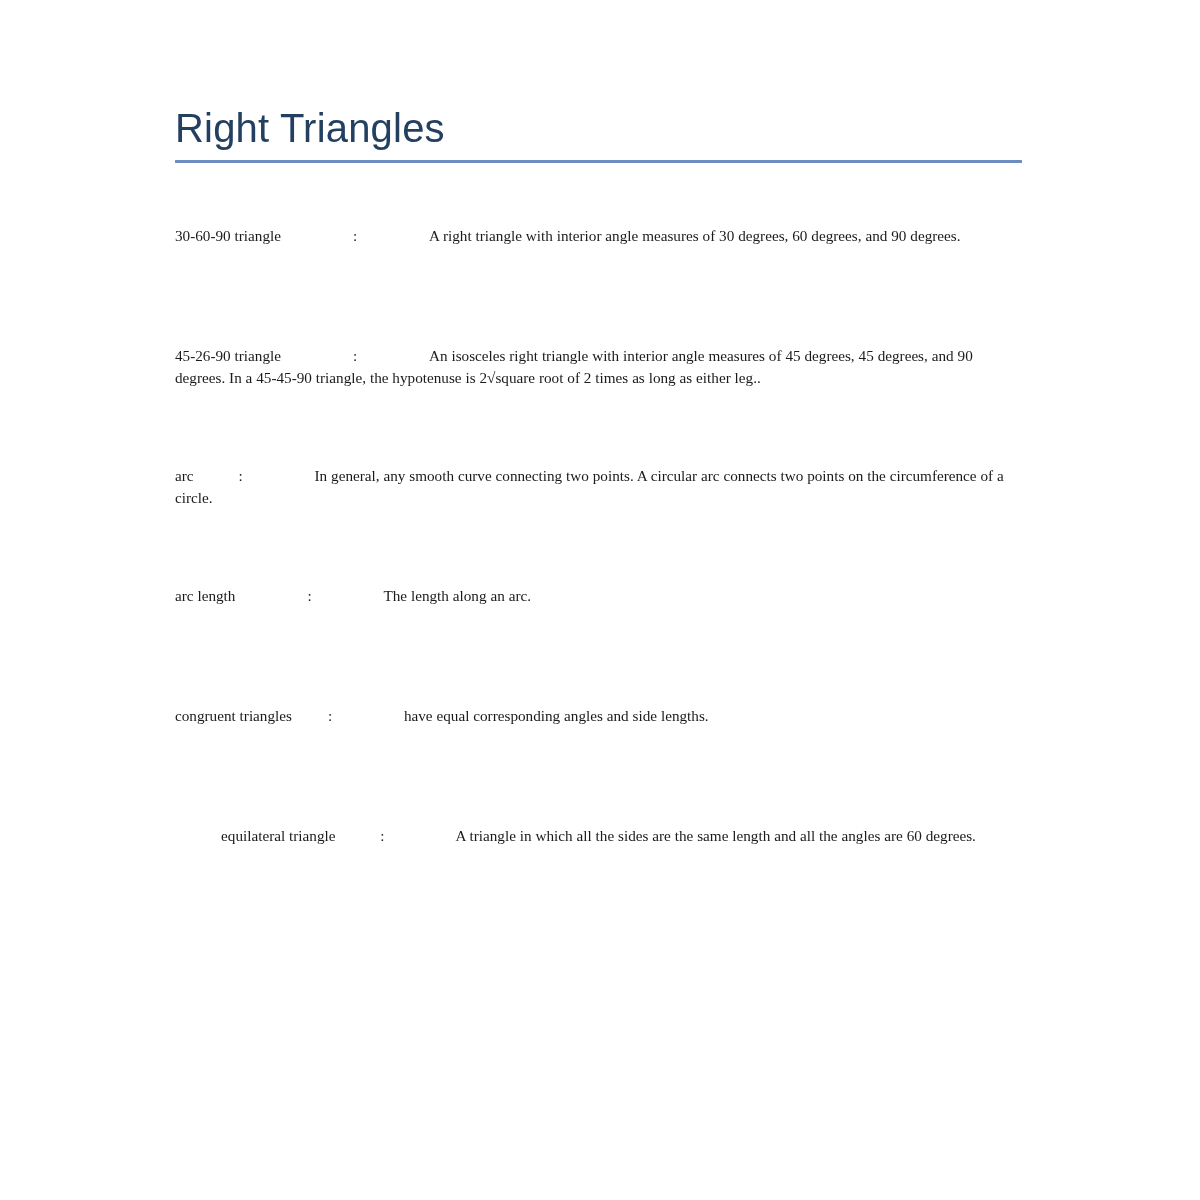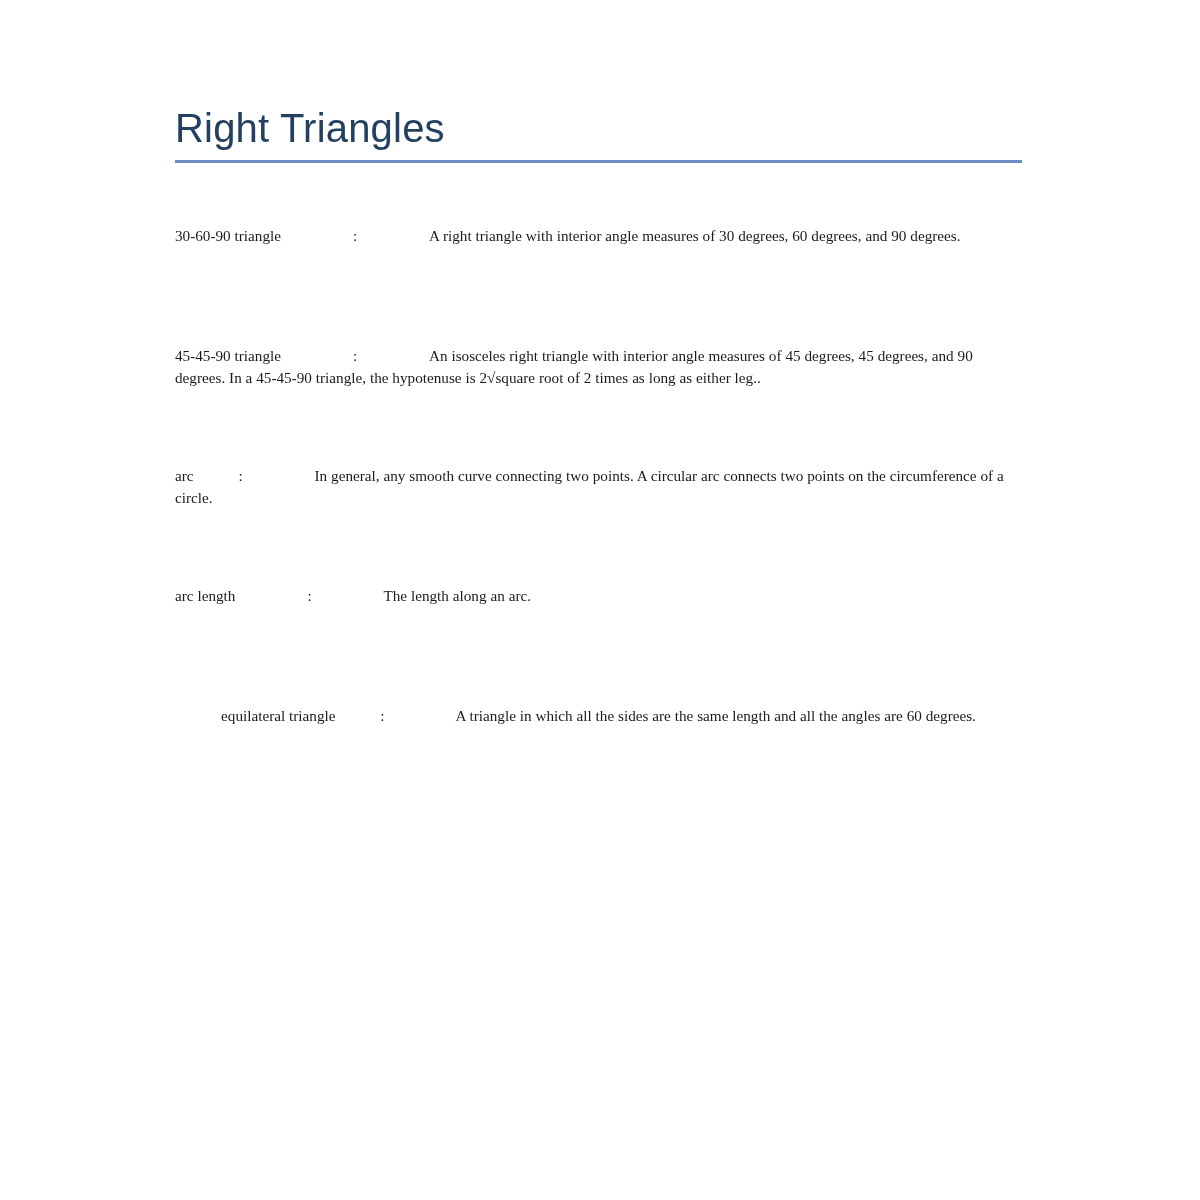--- a/index.html
+++ b/index.html
@@ -107,37 +107,42 @@
   <div class="glossary">
 
     <div class="entry">
       <span class="entry-line">
         <span class="term">30-60-90 triangle</span><span class="tab-a"></span><span class="colon">:</span><span class="tab-b"></span><span class="definition">A right triangle with interior angle measures of 30 degrees, 60 degrees, and 90 degrees.</span>
       </span>
     </div>
 
     <div class="entry">
       <span class="entry-line">
-        <span class="term">45-45-90 triangle</span><span class="tab-a"></span><span class="colon">:</span><span class="tab-b"></span><span class="definition">An isosceles right triangle with interior angle measures of 45 degrees, 45 degrees, and 90 degrees. In a 45-45-90 triangle, the hypotenuse is 2√square root of 2 times as long as either leg..</span>
+        <span class="term">45-26-90 triangle</span><span class="tab-a"></span><span class="colon">:</span><span class="tab-b"></span><span class="definition">An isosceles right triangle with interior angle measures of 45 degrees, 45 degrees, and 90 degrees. In a 45-45-90 triangle, the hypotenuse is 2√square root of 2 times as long as either leg..</span>
       </span>
     </div>
 
     <div class="entry">
       <span class="entry-line">
         <span class="term">arc</span><span class="tab-a" style="width:45px"></span><span class="colon">:</span><span class="tab-b"></span><span class="definition">In general, any smooth curve connecting two points. A circular arc connects two points on the circumference of a circle.</span>
       </span>
     </div>
 
     <div class="entry">
       <span class="entry-line">
         <span class="term">arc length</span><span class="tab-a"></span><span class="colon">:</span><span class="tab-b"></span><span class="definition">The length along an arc.</span>
       </span>
     </div>
 
 
+    <div class="entry">
+      <span class="entry-line">
+        <span class="term">congruent triangles</span><span class="tab-a" style="width:36px"></span><span class="colon">:</span><span class="tab-b"></span><span class="definition">have equal corresponding angles and side lengths.</span>
+      </span>
+    </div>
 
 
     <div class="entry">
       <span class="entry-line">
         <span class="term">equilateral triangle</span><span class="tab-a" style="width:44px"></span><span class="colon">:</span><span class="tab-b"></span><span class="definition">A triangle in which all the sides are the same length and all the angles are 60 degrees.</span>
       </span>
     </div>
 
   </div>
 </div>

